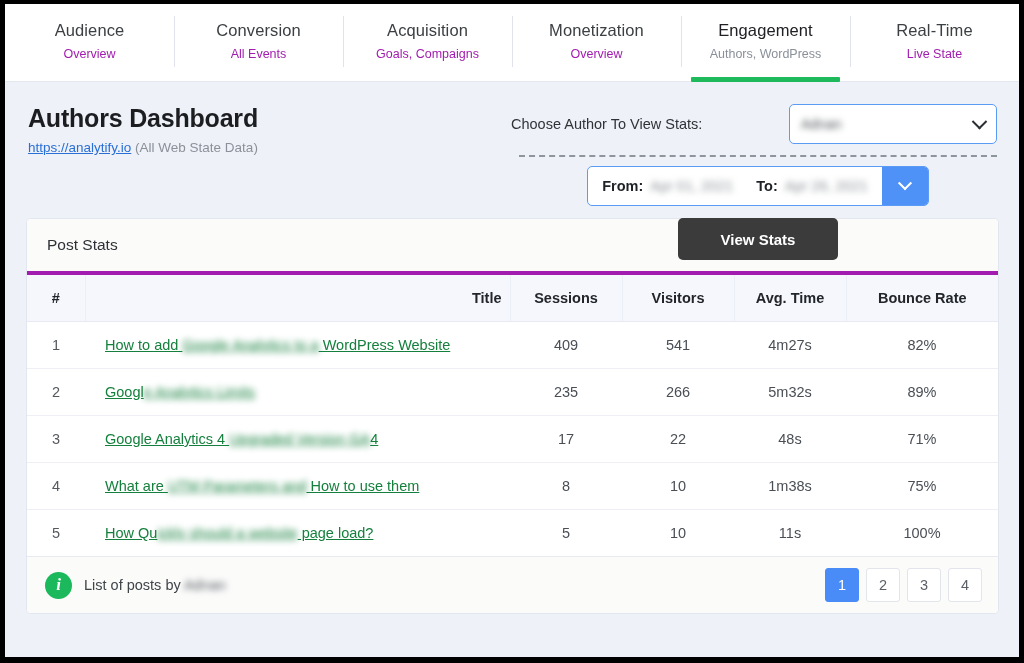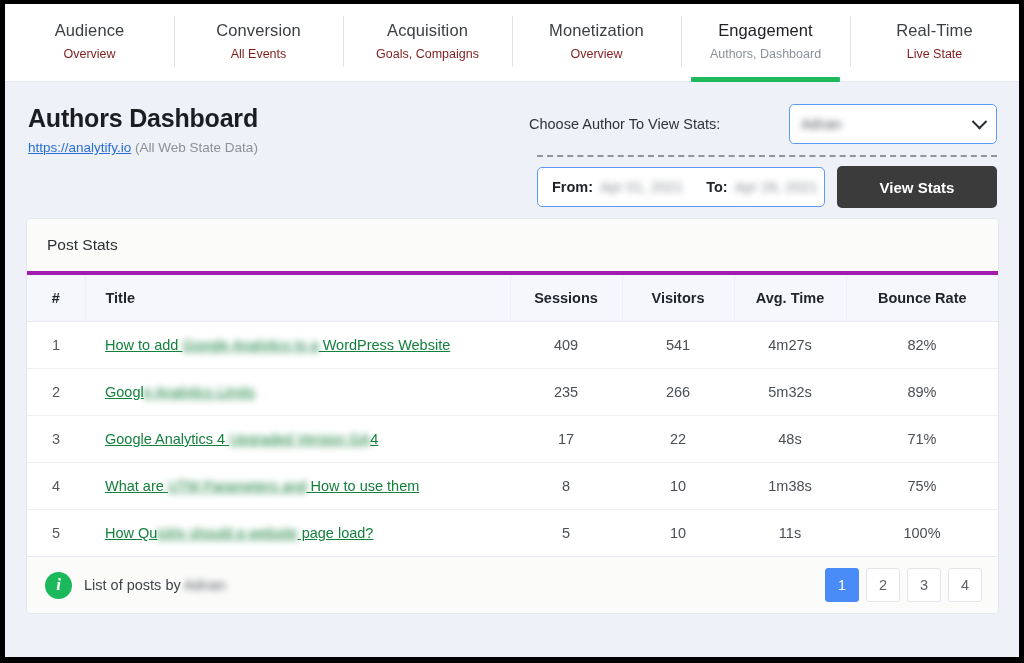--- a/index.html
+++ b/index.html
@@ -53,21 +53,21 @@
   }
   .tab-title {
     font-size: 16.5px;
     color: #3c4043;
     font-weight: 400;
     letter-spacing: .1px;
     white-space: nowrap;
   }
   .tab-sub {
     font-size: 12.5px;
-    color: #7f1d1d;
+    color: #a21caf;
     white-space: nowrap;
   }
   .tab.active .tab-title { color: #202124; }
   .tab.active .tab-sub { color: #8a9099; }
   .tab-underline {
     position: absolute;
     left: 10px;
     right: 10px;
     bottom: -1px;
     height: 5px;
@@ -96,21 +96,21 @@
   }
   .site-link {
     color: #2a6fd6;
     text-decoration: underline;
     cursor: pointer;
   }
 
   
   .controls {
     position: absolute;
-    left: 524px;
+    left: 506px;
     right: 22px;
     top: 22px;
   }
   .control-row-1 {
     display: flex;
     align-items: center;
     height: 40px;
   }
   .choose-label {
     font-size: 14.5px;
@@ -150,20 +150,21 @@
     margin: 11px 0 9px 8px;
     border-top: 2px dashed #8f959d;
     height: 0;
   }
 
   .control-row-2 {
     display: flex;
     align-items: center;
     gap: 12px;
     padding-left: 8px;
+    flex-direction: column;
   }
   .daterange {
     flex: 1 1 auto;
     display: flex;
     align-items: stretch;
     height: 40px;
     background: #ffffff;
     border: 1px solid #5b9bf5;
     border-radius: 5px;
     overflow: hidden;
@@ -236,21 +237,21 @@
     font-weight: 700;
     color: #22262a;
     padding: 15px 8px;
     border-bottom: 1px solid #e7eaf1;
     border-right: 1px solid #eceff5;
     text-align: center;
     white-space: nowrap;
   }
   thead th:last-child { border-right: none; }
   th.col-num { width: 58px; }
-  th.col-title { text-align: left; padding-left: 20px; }
+  th.col-title { text-align: right; padding-left: 20px; }
   th.col-sessions, th.col-visitors, th.col-time, th.col-bounce { width: 112px; }
   th.col-bounce { width: 152px; }
 
   tbody td {
     padding: 15px 8px;
     font-size: 14.5px;
     color: #4a4f55;
     text-align: center;
     border-bottom: 1px solid #edeff4;
     background: #ffffff;
@@ -350,21 +351,21 @@
     </div>
 
     <div class="tab">
       <span class="tab-title">Monetization</span>
       <span class="tab-sub">Overview</span>
 
     </div>
 
     <div class="tab active">
       <span class="tab-title">Engagement</span>
-      <span class="tab-sub">Authors, Dashboard</span>
+      <span class="tab-sub">Authors, WordPress</span>
       <span class="tab-underline"></span>
     </div>
 
     <div class="tab">
       <span class="tab-title">Real-Time</span>
       <span class="tab-sub">Live State</span>
 
     </div>
 
   </div>

